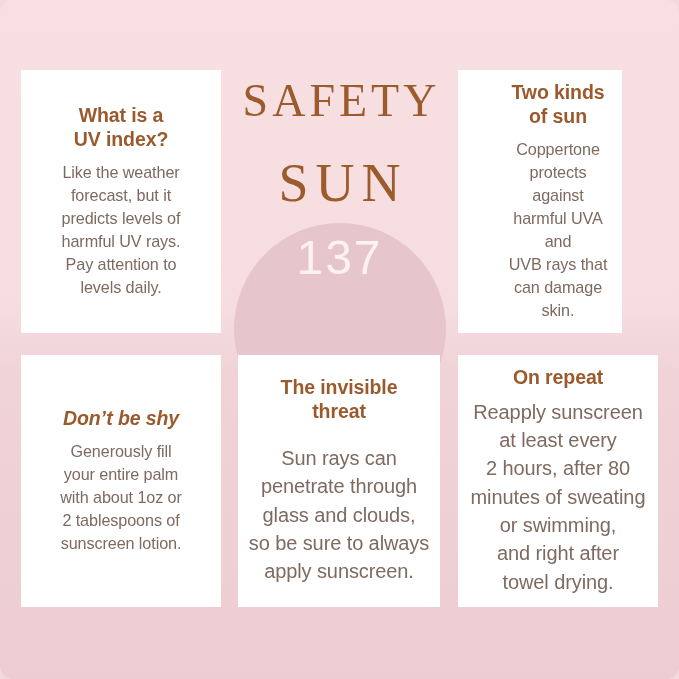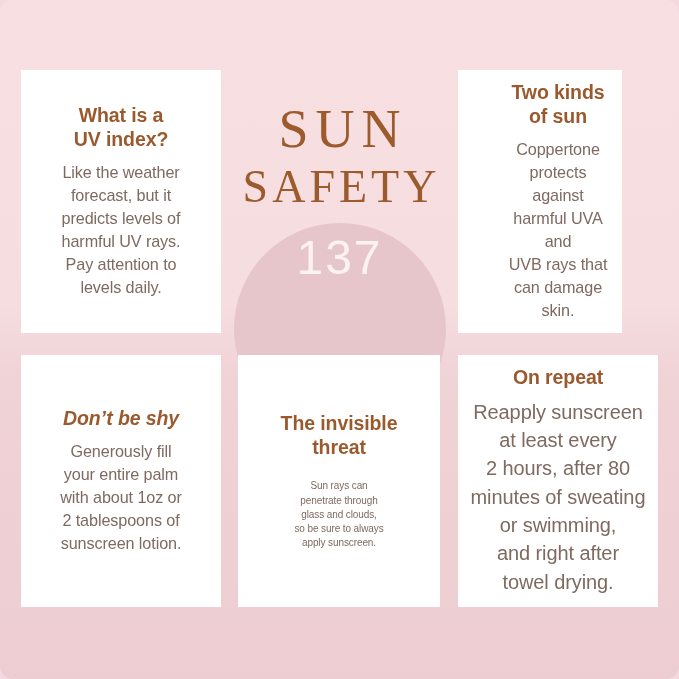--- a/index.html
+++ b/index.html
@@ -59,21 +59,21 @@
   #card-invisible   { left: 238px; top: 355px; width: 202px; height: 252px; }
   #card-on-repeat   { left: 458px; top: 355px; width: 200px; height: 252px; }
 
   
   #card-uv-index .card-title   { margin-bottom: 10px; }
   #card-two-kinds .card-title  { margin-bottom: 10px; }
   #card-dont-be-shy .card-title{ margin-bottom: 9px; font-style: italic; }
   #card-invisible .card-title  { margin-bottom: 20px; }
   #card-on-repeat .card-title  { margin-bottom: 8px; }
   #card-on-repeat .card-body   { font-size: 20px; }
-  #card-invisible .card-body   { font-size: 10px; }
+  #card-invisible .card-body   { font-size: 20px; }
 
   
   #hero {
     position: absolute;
     left: 228px;
     top: 70px;
     width: 223px;
     height: 263px;
   }
   #sun-circle {
@@ -130,22 +130,22 @@
 <div id="poster">
 
   <div class="card" id="card-uv-index">
     <h2 class="card-title">What is a<br>UV index?</h2>
     <p class="card-body">Like the weather<br>forecast, but it<br>predicts levels of<br>harmful UV rays.<br>Pay attention to<br>levels daily.</p>
   </div>
 
   <div id="hero">
     <div id="sun-circle"></div>
     <div id="hero-text">
+      <div id="hero-safety">SAFETY</div>
       <div id="hero-sun">SUN</div>
-      <div id="hero-safety">SAFETY</div>
       <div id="hero-101">137</div>
     </div>
   </div>
 
   <div class="card" id="card-two-kinds">
     <h2 class="card-title">Two kinds<br>of sun</h2>
     <p class="card-body">Coppertone<br>protects against<br>harmful UVA and<br>UVB rays that<br>can damage skin.</p>
   </div>
 
   <div class="card" id="card-dont-be-shy">

